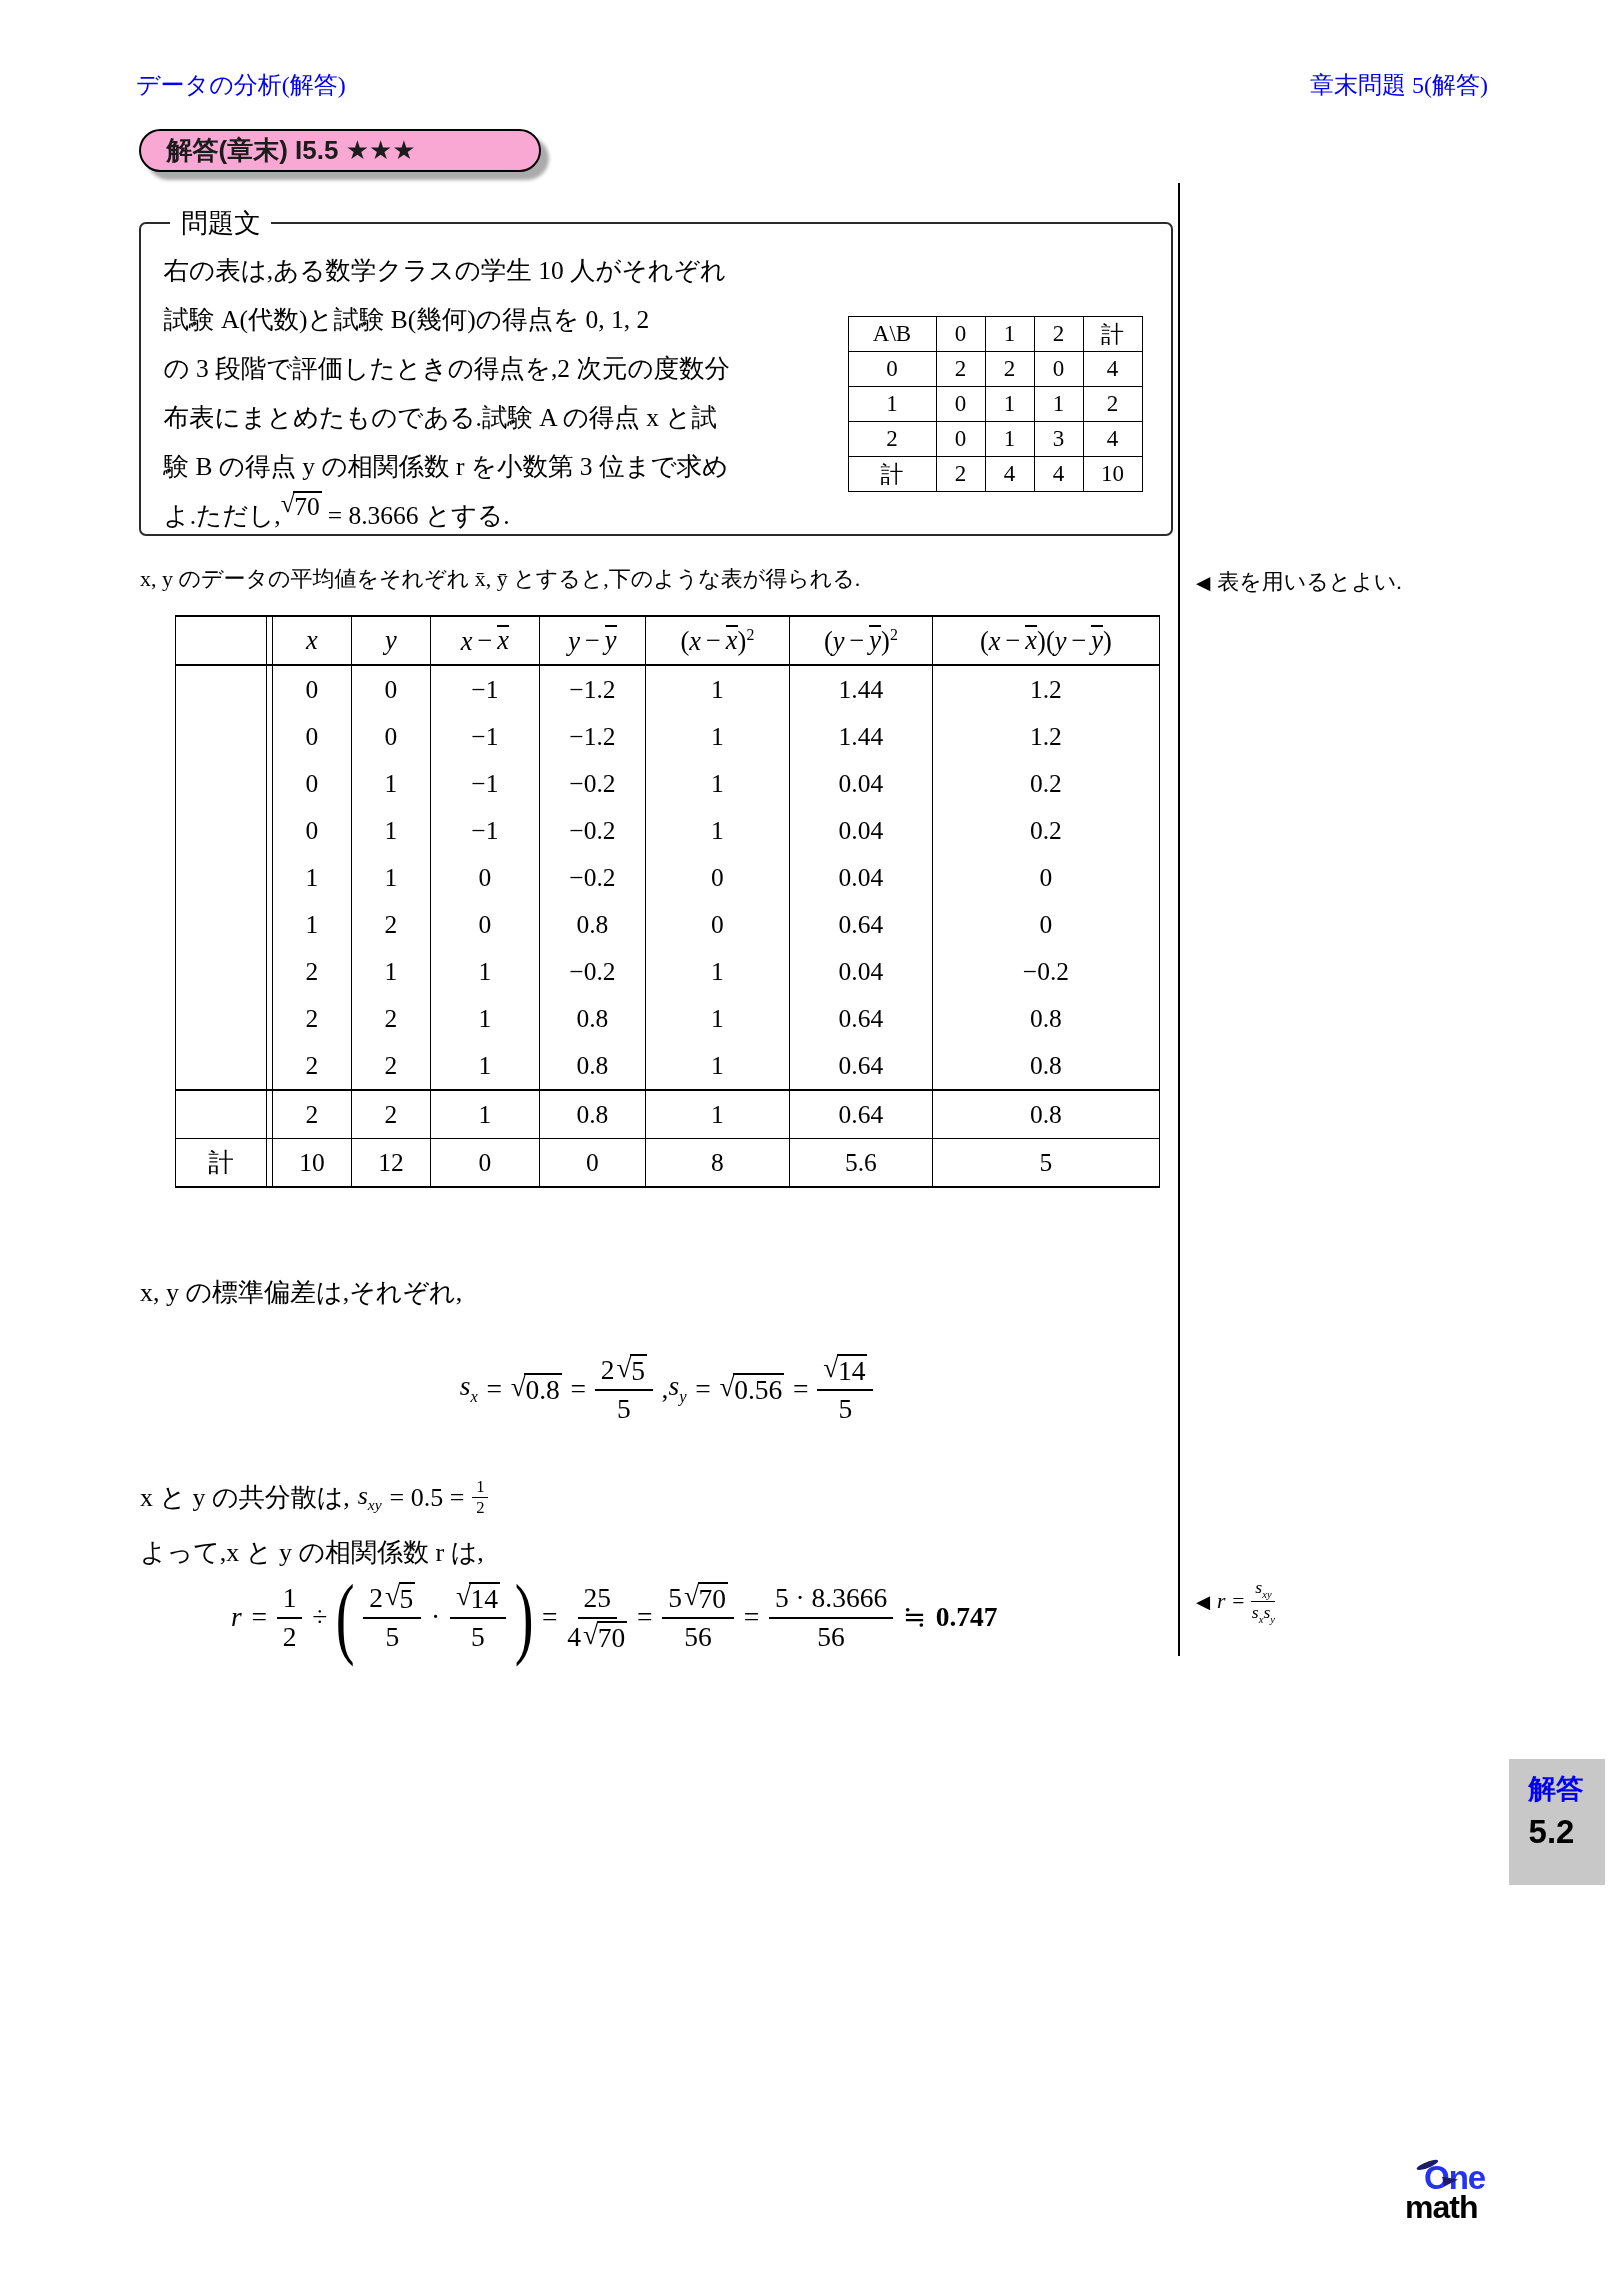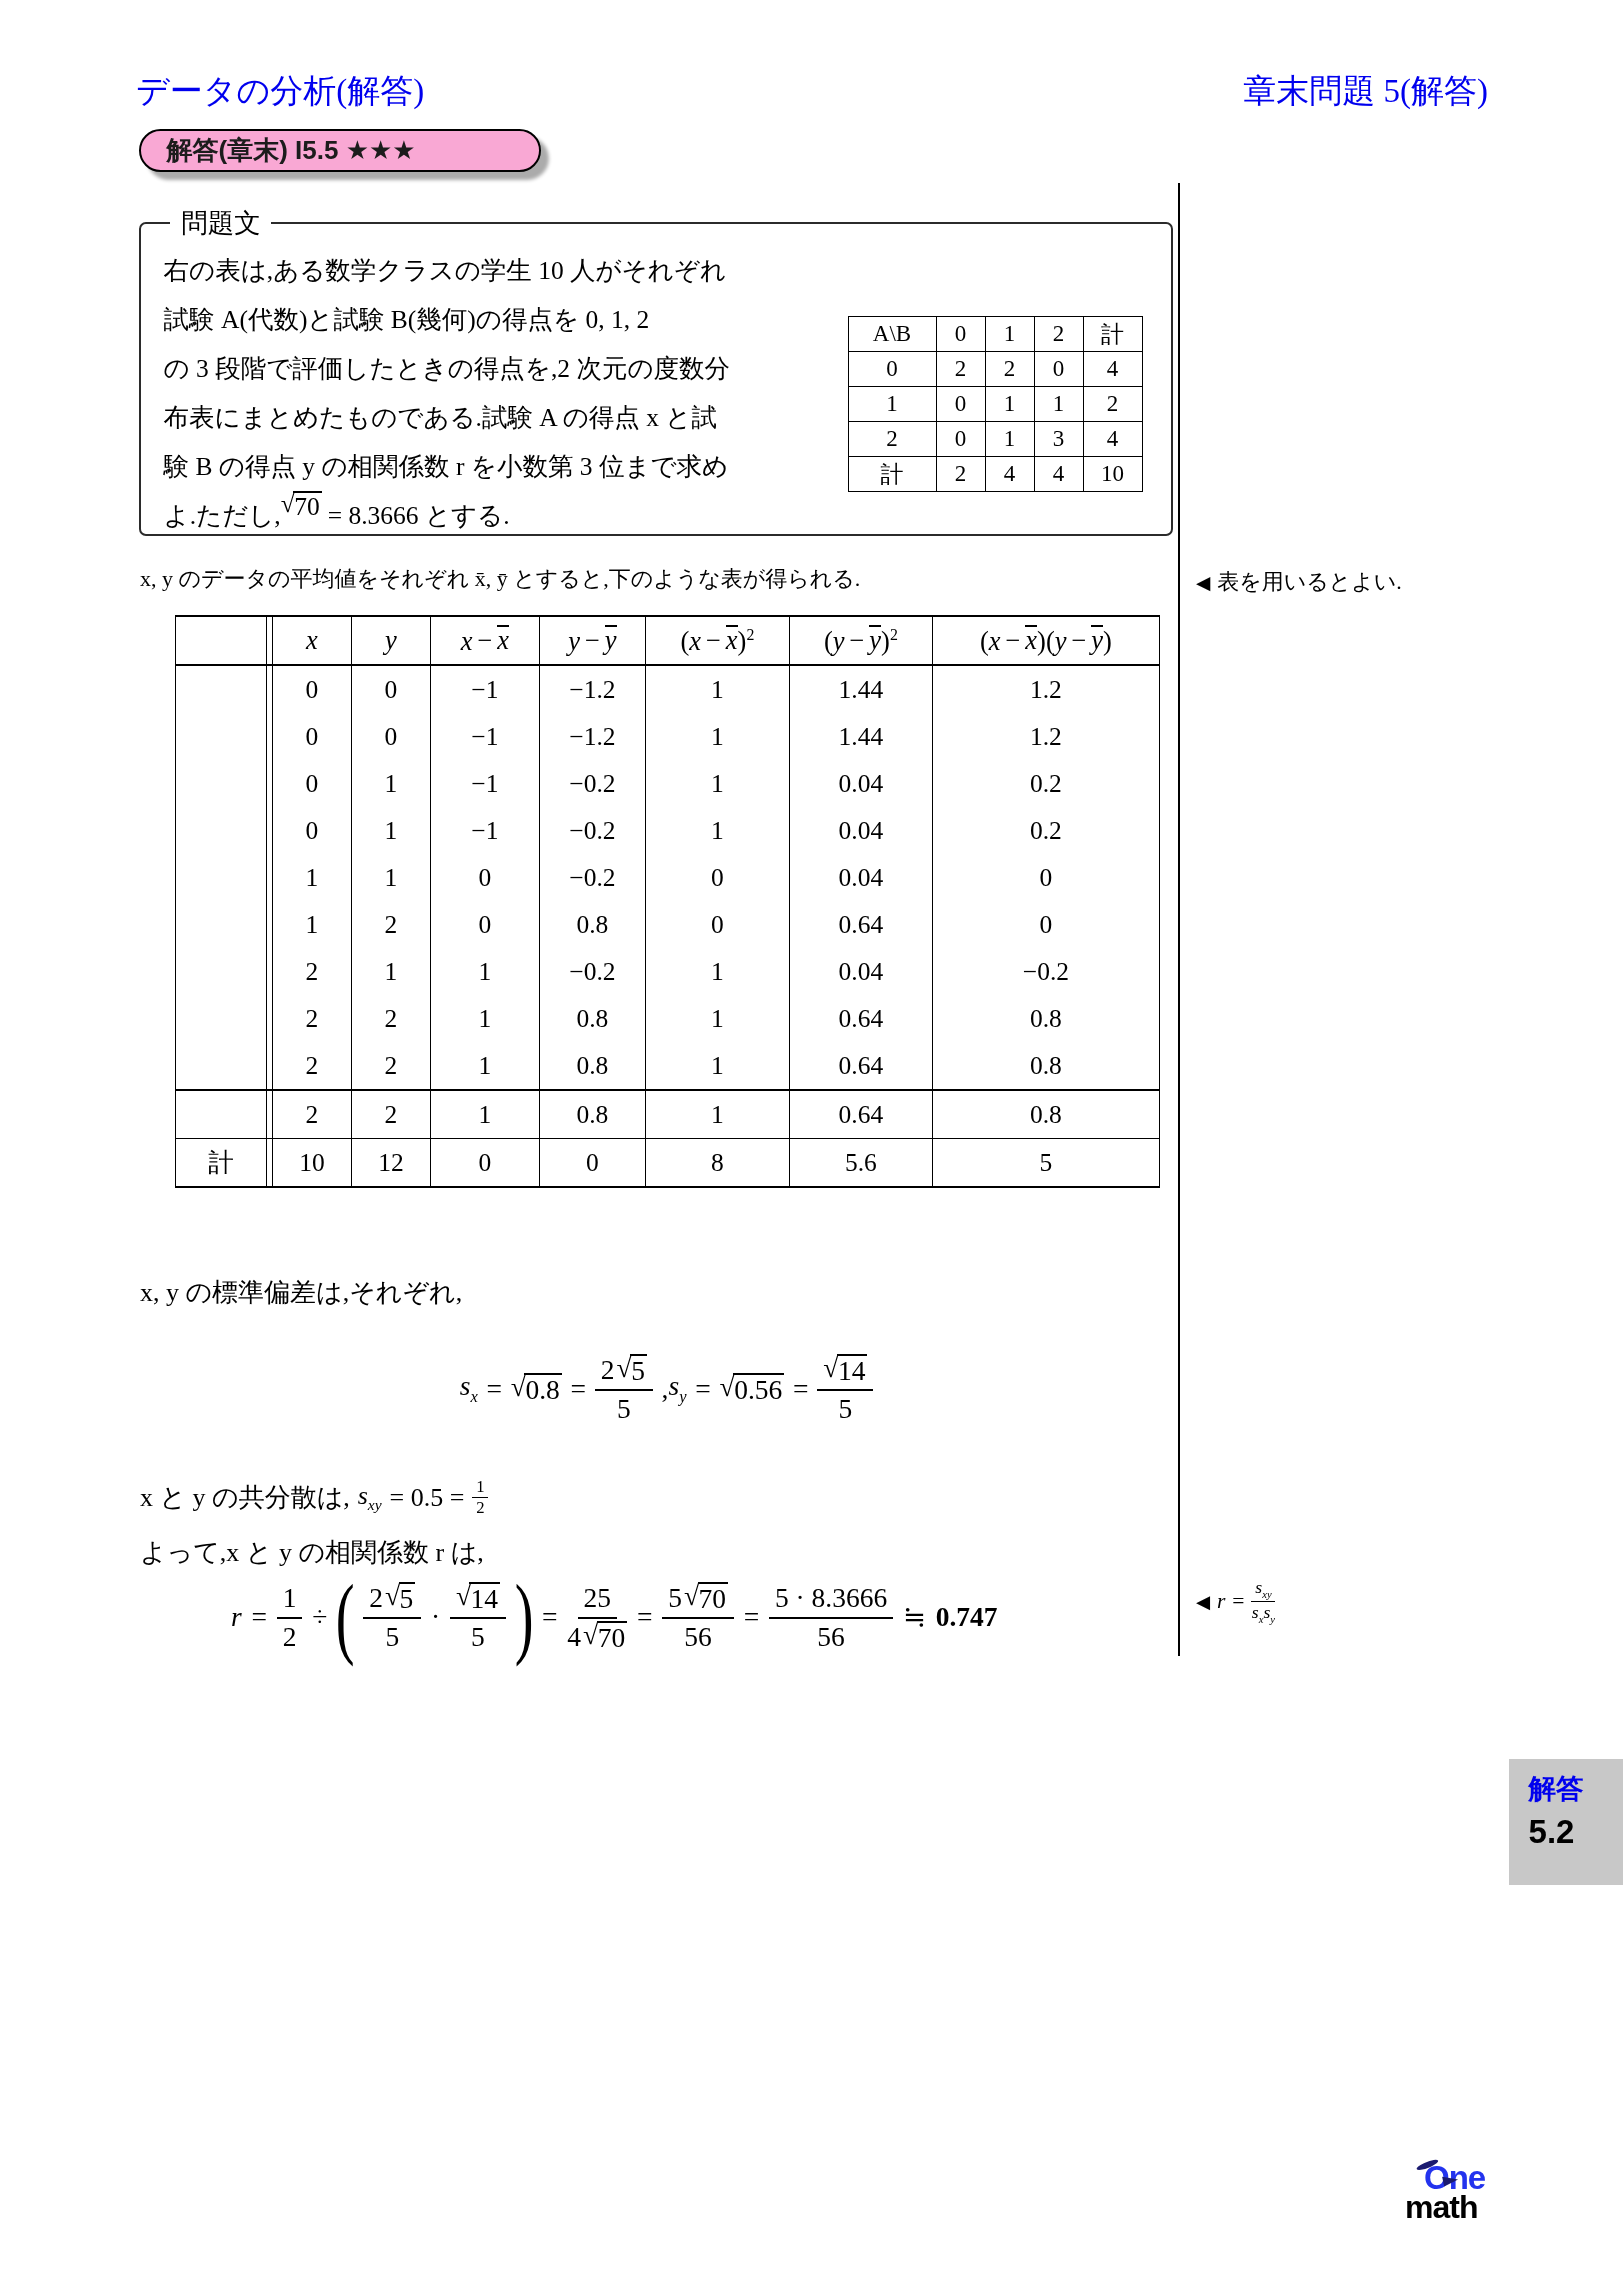--- a/index.html
+++ b/index.html
@@ -6,21 +6,21 @@
   .page {
     position:relative; width:1623px; height:2295px; background:#ffffff;
     font-family:"Liberation Serif","DejaVu Serif",serif; color:#000; overflow:hidden;
   }
   .abs { position:absolute; }
   i { font-style:italic; }
   sub { font-size:0.6em; font-style:italic; }
   sup { font-size:0.6em; }
 
   
-  .hdr { font-size:33px; color:#0000ee; white-space:nowrap; }
+  .hdr { font-size:24px; color:#0000ee; white-space:nowrap; }
   .hdr-left  { left:136px; top:69px; }
   .hdr-right { right:135px; top:69px; }
 
   
   .badge {
     left:139px; top:129px; width:402px; height:43px;
     border:2px solid #000; border-radius:22.6px; background:#f9a8d4;
     box-shadow:7.9px 7.9px 3.9px #ababab;
     display:flex; align-items:center; padding-left:25.5px; box-sizing:border-box;
     font-family:"Liberation Sans","DejaVu Sans",sans-serif;
@@ -102,21 +102,21 @@
   .vin { border-top:2px solid #000; padding:1px 2px 0 1px; margin-left:-1.5px; line-height:1.05; }
 
   .bp { display:inline-block; font-size:91px; line-height:0; font-weight:400;
         transform:scaleX(0.62); margin:0 -6.9px; }
   .result { font-weight:bold; }
 
   
   .vrule { left:1178px; top:183px; width:2px; height:1473px; background:#000; }
 
   
-  .footer-tab { left:1509px; top:1759px; width:114px; height:126px; background:#c8c8c8;
+  .footer-tab { left:1509px; top:1759px; width:96px; height:126px; background:#c8c8c8;
                 box-sizing:border-box; padding:14.7px 0 0 19.6px;
                 font-family:"Liberation Sans","DejaVu Sans",sans-serif; }
   .ft-label { color:#0000ee; font-weight:bold; font-size:27.5px; line-height:30px; }
   .ft-num   { color:#000;  font-weight:bold; font-size:33px; line-height:36px; margin-top:10.8px; }
 
   
   .logo { left:1405px; top:2162px; width:98px;
           font-family:"Liberation Sans","DejaVu Sans",sans-serif; font-weight:bold; }
   .logo-one  { position:relative; color:#2333ee; font-size:33px; line-height:31px; margin-left:19px; letter-spacing:-1px; }
   .logo-math { color:#000; font-size:32px; line-height:29.4px; letter-spacing:-1px; }

